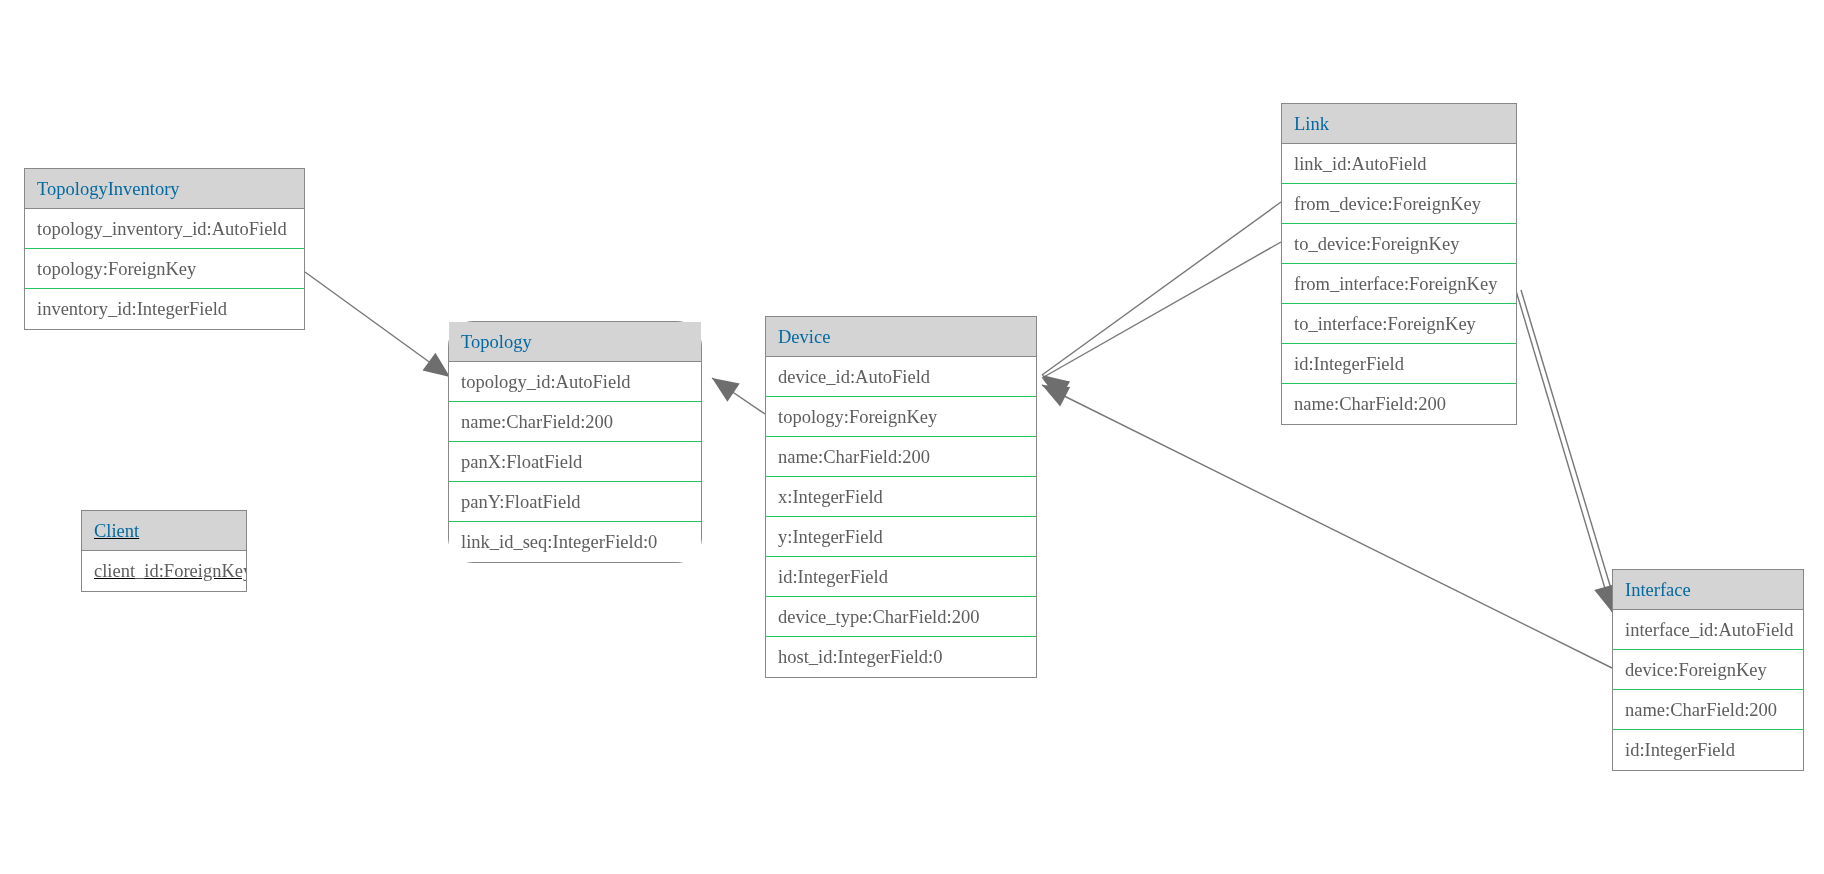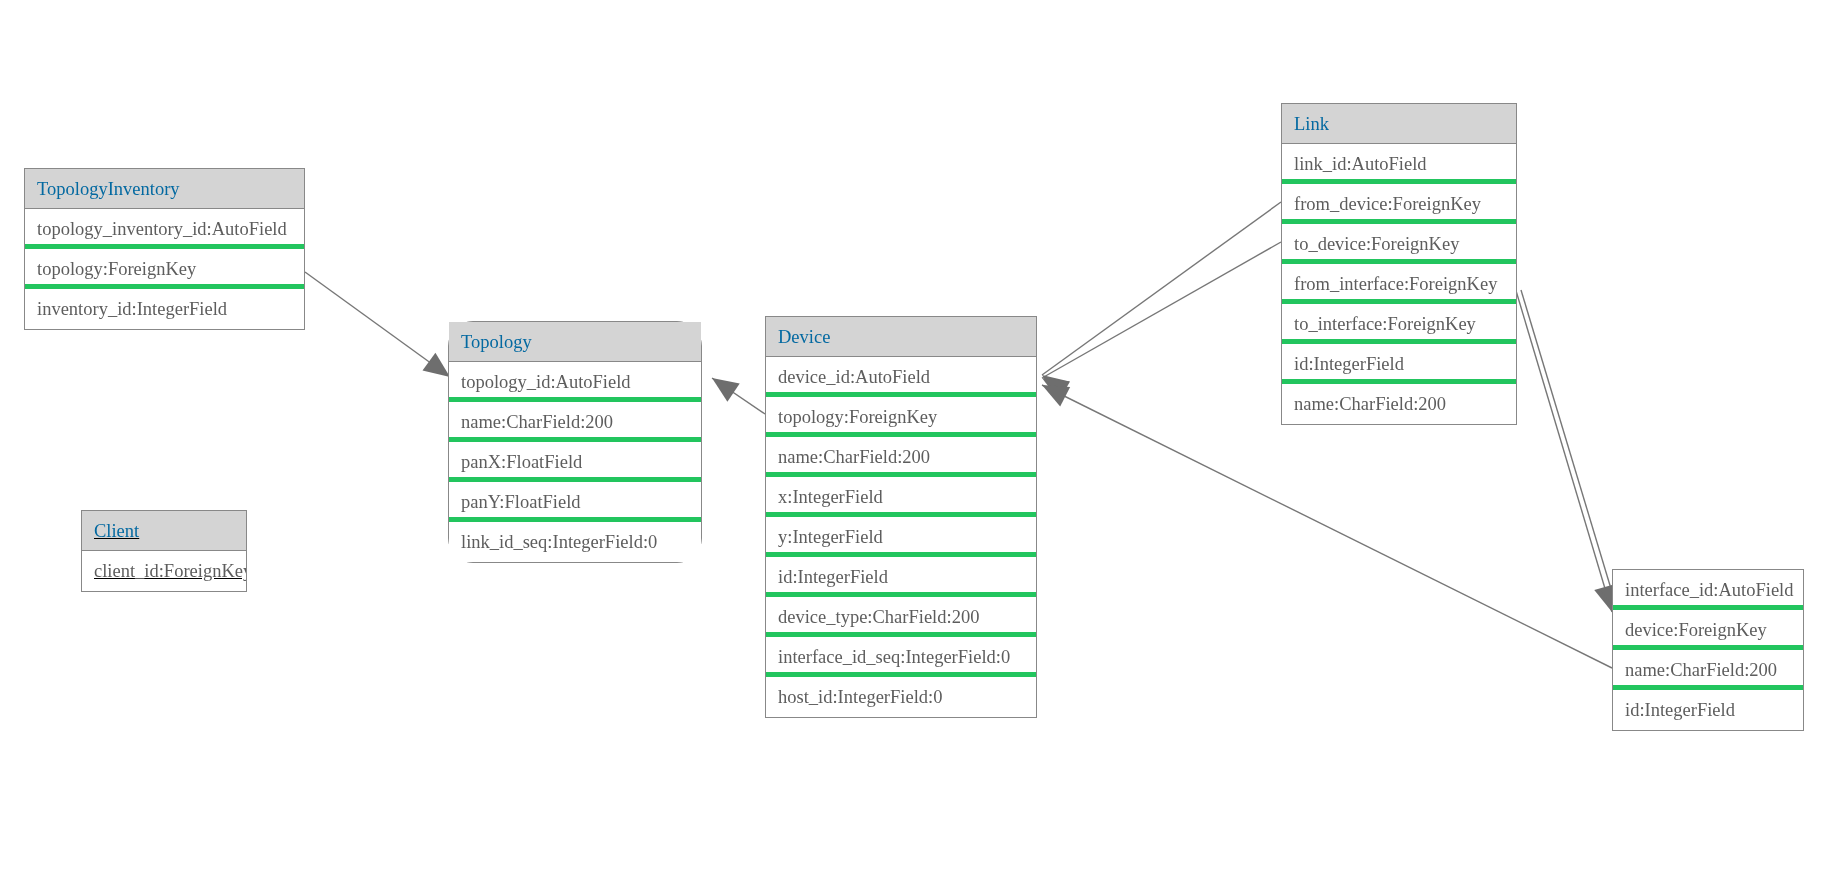--- a/index.html
+++ b/index.html
@@ -46,21 +46,21 @@
   .entity-rows {
     display: block;
   }
   .entity-row {
     box-sizing: border-box;
     height: 40px;
     line-height: 40px;
     color: #5d5d5d;
     font-size: 18.5px;
     padding: 0 8px 0 12px;
-    border-bottom: 5px solid #22c55e;
+    border-bottom: 1px solid #22c55e;
     white-space: nowrap;
     overflow: hidden;
     background: #ffffff;
   }
   .entity-row:last-child {
     border-bottom: none;
   }
 </style>
 </head>
 <body>
@@ -116,37 +116,37 @@
       <div class="entity" style="left: 765px; top: 316px; width: 272px;">
     <div class="entity-title">Device</div>
     <div class="entity-rows">
           <div class="entity-row">device_id:AutoField</div>
           <div class="entity-row">topology:ForeignKey</div>
           <div class="entity-row">name:CharField:200</div>
           <div class="entity-row">x:IntegerField</div>
           <div class="entity-row">y:IntegerField</div>
           <div class="entity-row">id:IntegerField</div>
           <div class="entity-row">device_type:CharField:200</div>
-          <div class="entity-row">interface_id_seq:IntegerField:0</div>
           <div class="entity-row">host_id:IntegerField:0</div>
         </div>
   </div>
       <div class="entity" style="left: 1281px; top: 103px; width: 236px;">
     <div class="entity-title">Link</div>
     <div class="entity-rows">
           <div class="entity-row">link_id:AutoField</div>
           <div class="entity-row">from_device:ForeignKey</div>
           <div class="entity-row">to_device:ForeignKey</div>
           <div class="entity-row">from_interface:ForeignKey</div>
           <div class="entity-row">to_interface:ForeignKey</div>
           <div class="entity-row">id:IntegerField</div>
           <div class="entity-row">name:CharField:200</div>
         </div>
   </div>
       <div class="entity" style="left: 1612px; top: 569px; width: 192px;">
+    <div class="entity-title">Interface</div>
     <div class="entity-rows">
           <div class="entity-row">interface_id:AutoField</div>
           <div class="entity-row">device:ForeignKey</div>
           <div class="entity-row">name:CharField:200</div>
           <div class="entity-row">id:IntegerField</div>
         </div>
   </div>
     </div>
 
 </div>

